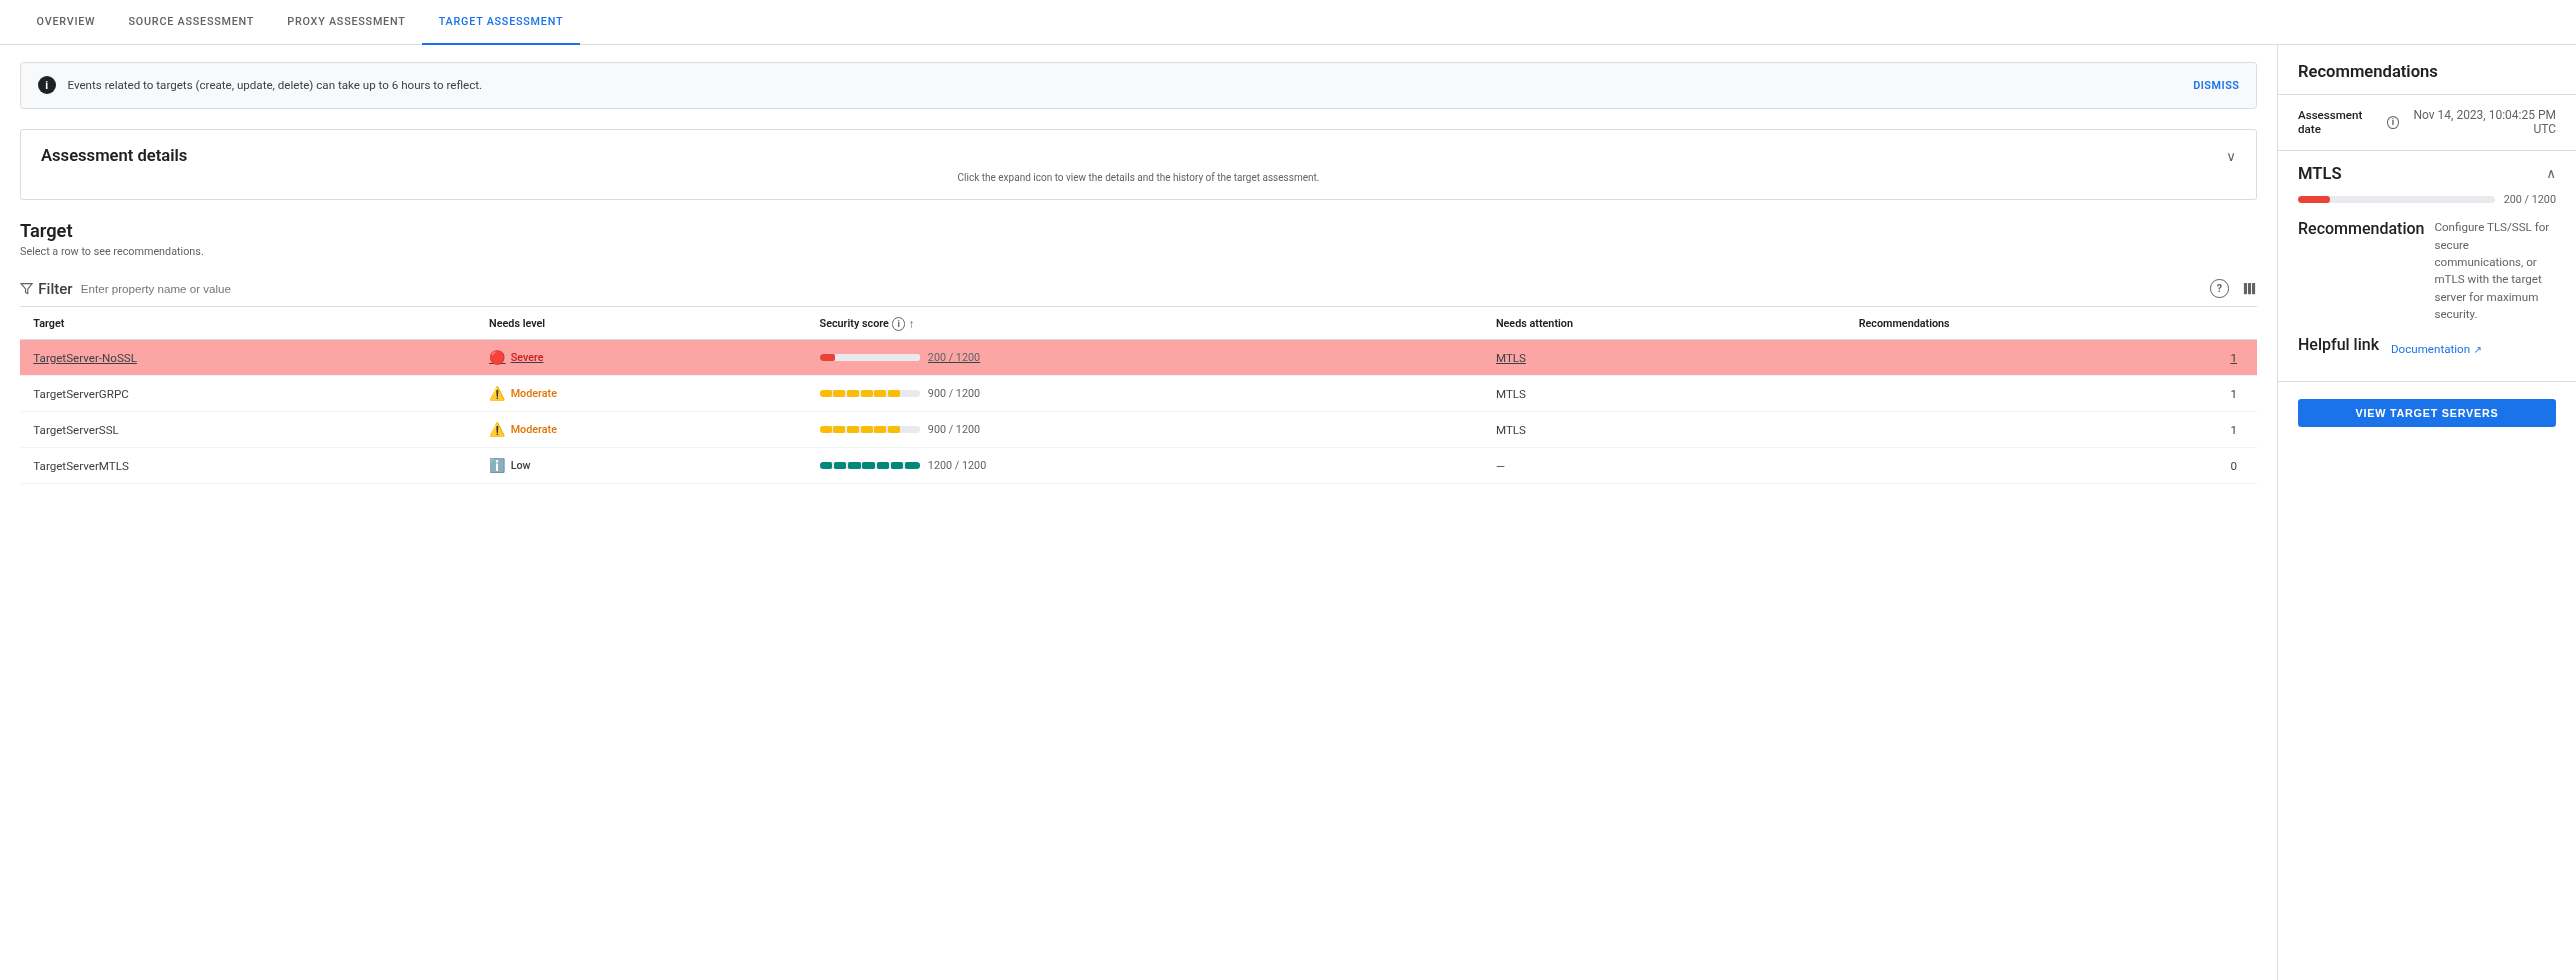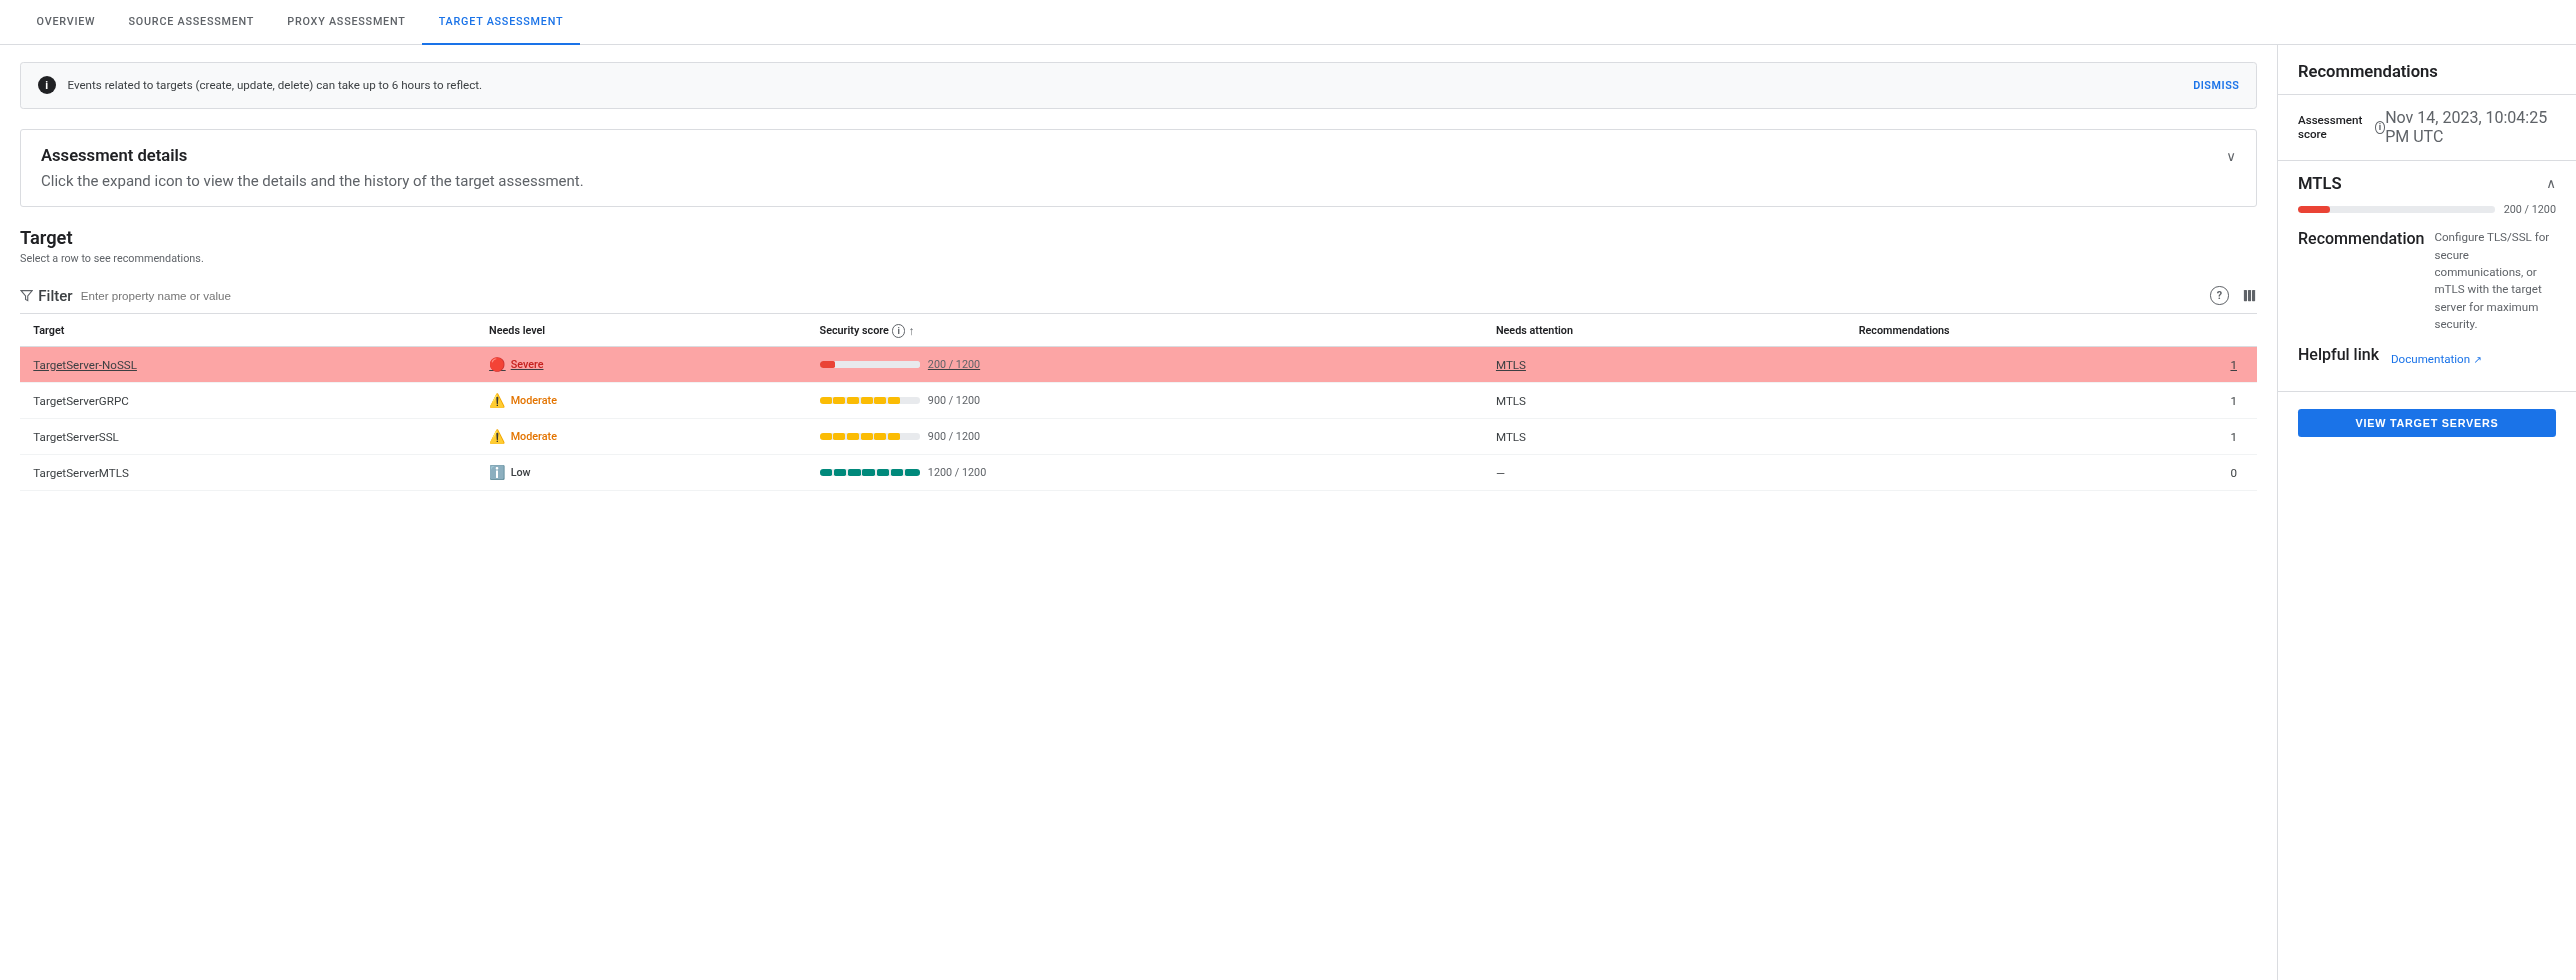--- a/index.html
+++ b/index.html
@@ -108,23 +108,24 @@
       font-size: 16.6px;
       font-weight: 600;
       color: #202124;
     }
     .chevron-icon {
       font-size: 15px;
       color: #5f6368;
       cursor: pointer;
     }
     .assessment-details-sub {
-      font-size: 15px;
+      font-size: 10px;
       color: #5f6368;
       margin-top: 6.6px;
+      text-align: center;
     }
 
     
     .target-section {
       margin-bottom: 6.6px;
     }
     .target-title {
       font-size: 18.3px;
       font-weight: 600;
       color: #202124;
@@ -290,22 +291,23 @@
     }
     .assessment-date-label {
       display: flex;
       align-items: center;
       gap: 5px;
       font-size: 11.6px;
       font-weight: 500;
       color: #202124;
     }
     .assessment-date-value {
-      font-size: 16px;
-      color: #5f6368;
+      font-size: 12px;
+      color: #5f6368;
+      text-align: right;
     }
 
     
     .mtls-section {
       padding: 13.3px 20px;
       border-bottom: 0.8px solid #dadce0;
     }
     .mtls-header {
       display: flex;
       align-items: center;
@@ -612,21 +614,21 @@
         </tbody>
       </table>
     </div>
   </div>
 
   <div class="right-panel">
     <div class="right-panel-header">Recommendations</div>
 
     <div class="assessment-date-row">
       <span class="assessment-date-label">
-        <span>Assessment score</span>
+        <span>Assessment date</span>
         <span class="info-circle">i</span>
       </span>
       <span class="assessment-date-value">Nov 14, 2023, 10:04:25 PM UTC</span>
     </div>
 
     <div class="mtls-section">
       <div class="mtls-header">
         <span class="mtls-title">MTLS</span>
         <span class="chevron-icon chevron-up"></span>
       </div>

